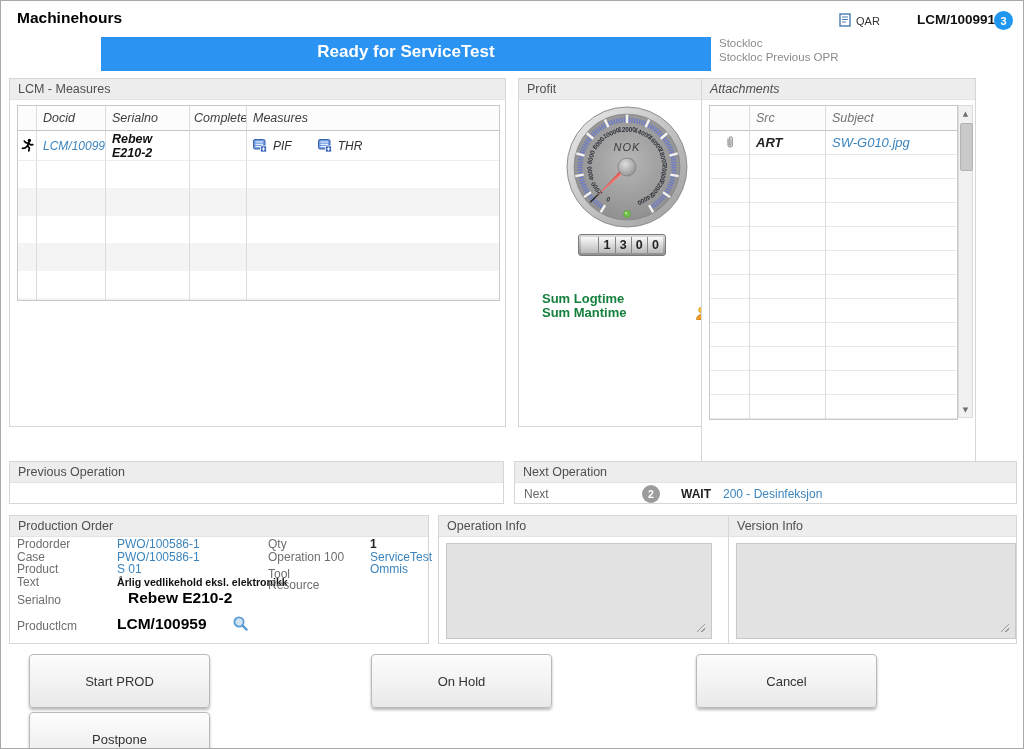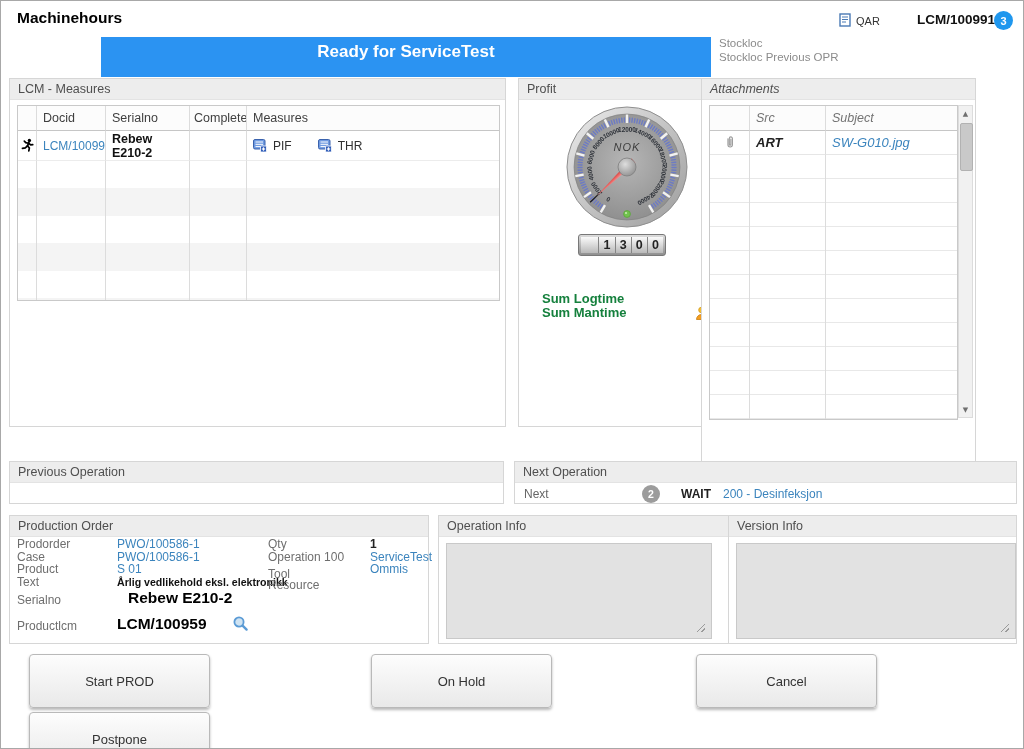--- a/index.html
+++ b/index.html
@@ -6,33 +6,33 @@
   #app{position:relative;width:1024px;height:749px;background:#fff;border:1px solid #a8a8a8;
        box-sizing:border-box;overflow:hidden;font-family:"Liberation Sans",sans-serif;color:#333;}
   .abs{position:absolute;}
 
   
   .page-title{left:16px;top:8px;font-size:15.5px;font-weight:bold;color:#000;}
   .qar{left:838px;top:12px;display:flex;align-items:center;gap:5px;font-size:11px;color:#333;cursor:pointer;}
   .hdr-docid{left:916px;top:11px;font-size:13.5px;font-weight:bold;color:#111;}
   .hdr-badge{left:993px;top:10px;width:19px;height:19px;border-radius:50%;background:#1f97ee;color:#fff;
              font-size:11px;font-weight:bold;display:flex;align-items:center;justify-content:center;}
-  .banner{left:100px;top:36px;width:610px;height:40px;background:#2b93f2;color:#fff;
+  .banner{left:100px;top:36px;width:610px;height:34px;background:#2b93f2;color:#fff;
           font-size:17px;font-weight:bold;text-align:center;line-height:30px;}
   .stockloc{left:718px;top:35px;font-size:11.5px;color:#8b8b8b;line-height:14px;}
 
   
   .panel{position:absolute;background:#fff;border:1px solid #d6d6d6;box-sizing:border-box;}
   .panel-h{height:20px;background:#ededed;font-size:12.5px;color:#4f4f4f;line-height:20px;
            padding-left:8px;border-bottom:1px solid #e3e3e3;}
 
   
   .tablebox{position:absolute;left:7px;top:26px;width:483px;border:1px solid #c9c9c9;box-sizing:border-box;}
   .mgrid{display:grid;grid-template-columns:19px 69px 84px 57px 1fr;grid-template-rows:25px 30px 139px;}
-  .mgrid>div{border-right:1px solid #dcdcdc;box-sizing:border-box;overflow:hidden;}
+  .mgrid>div{border-right:1px solid #dcdcdc;box-sizing:border-box;overflow:hidden;font-style:italic;}
   .mgrid>div:nth-child(5n){border-right:none;}
   .mh{background:#fcfcfc;border-bottom:1px solid #c6c6c6 !important;font-size:12.5px;color:#3f3f3f;
       line-height:24px;padding-left:6px;}
   .mr{font-size:12px;display:flex;align-items:center;padding-left:6px;border-bottom:1px solid #ececec !important;}
   .fill{background:repeating-linear-gradient(180deg,#fff 0 27px,#f4f4f4 27px 55px);}
   .tfoot{height:32px;background:linear-gradient(#fafafa,#ececec);border-top:1px solid #cfcfcf;
          display:flex;align-items:center;justify-content:flex-end;gap:8px;padding-right:8px;}
   .pos-label{font-size:12px;font-weight:bold;color:#333;margin-right:6px;}
   .pager{width:30px;height:22px;border:1px solid #b9b9b9;border-radius:3px;background:linear-gradient(#fff,#e6e6e6);
          color:#555;font-size:8px;display:flex;align-items:center;justify-content:center;cursor:pointer;

